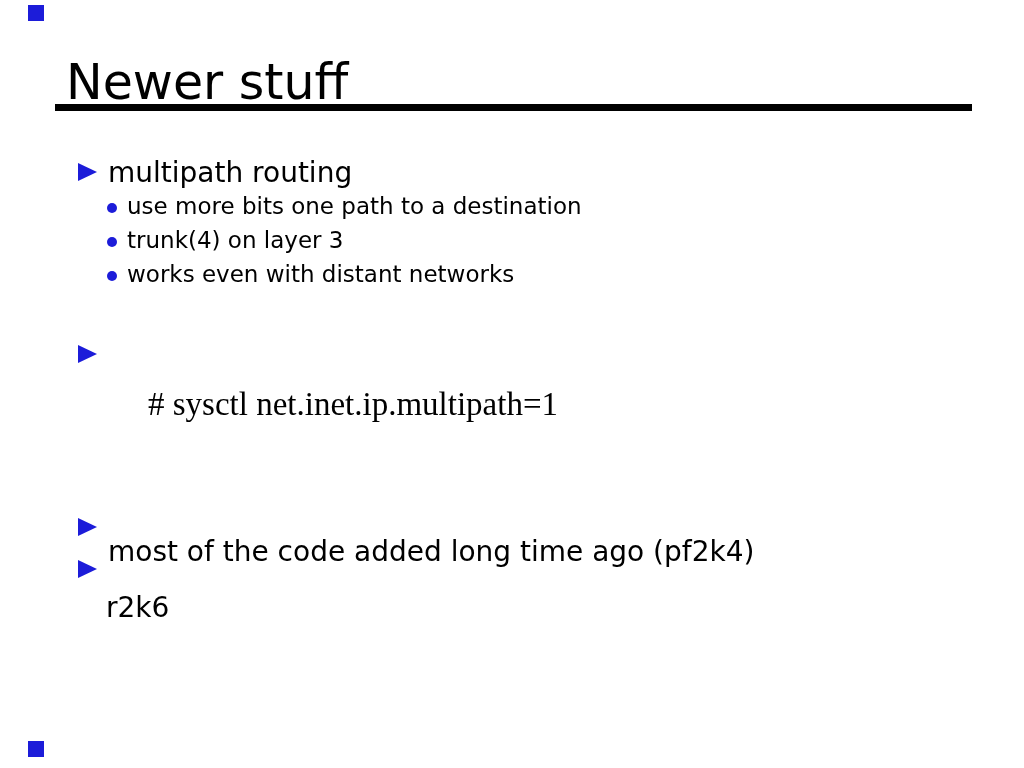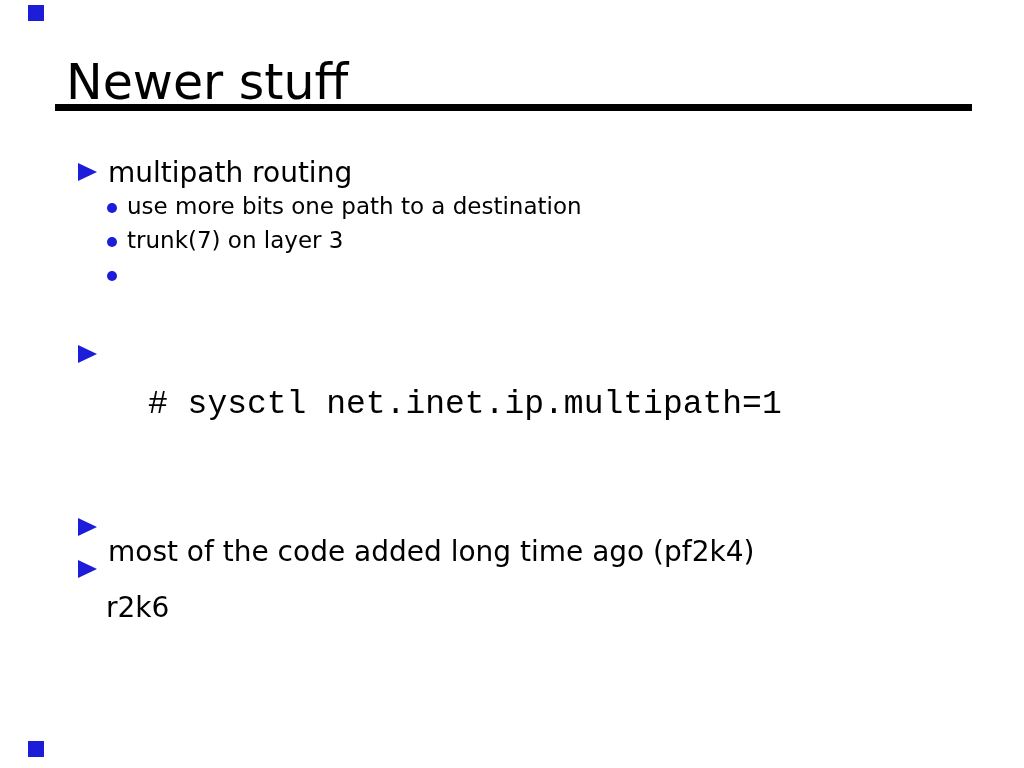--- a/index.html
+++ b/index.html
@@ -50,21 +50,21 @@
     position:absolute;left:127px;
     font-size:23px;line-height:1;white-space:nowrap;
   }
   .dot{
     position:absolute;left:107px;
     width:10px;height:10px;border-radius:50%;
     background:var(--accent);
   }
   .code{
     position:absolute;left:148px;
-    font-family:Liberation Mono, monospace;
+    font-family:Liberation Serif, serif;
     font-size:33px;line-height:1;white-space:pre;
     color:var(--ink);
   }
 </style>
 </head>
 <body>
 
 <div class="slide">
 
   <div class="corner-square top"></div>
@@ -73,23 +73,24 @@
   <h1 class="slide-title">Newer stuff</h1>
   <div class="title-underline"></div>
 
   <span class="tri" style="top:163px"></span>
   <div class="l1" style="top:159px">multipath routing</div>
 
   <span class="dot" style="top:203px"></span>
   <div class="sub" style="top:195px">use more bits one path to a destination</div>
 
   <span class="dot" style="top:237px"></span>
-  <div class="sub" style="top:229px">trunk(7) on layer 3</div>
+  <div class="sub" style="top:229px">trunk(4) on layer 3</div>
 
   <span class="dot" style="top:271px"></span>
+  <div class="sub" style="top:263px">works even with distant networks</div>
 
   <span class="tri" style="top:345px"></span>
 
   <div class="code" style="top:388px"># sysctl net.inet.ip.multipath=1</div>
 
   <span class="tri" style="top:518px"></span>
   <div class="l1" style="top:538px">most of the code added long time ago (pf2k4)</div>
 
   <span class="tri" style="top:560px"></span>
   <div class="l1 cont" style="top:594px">r2k6</div>

